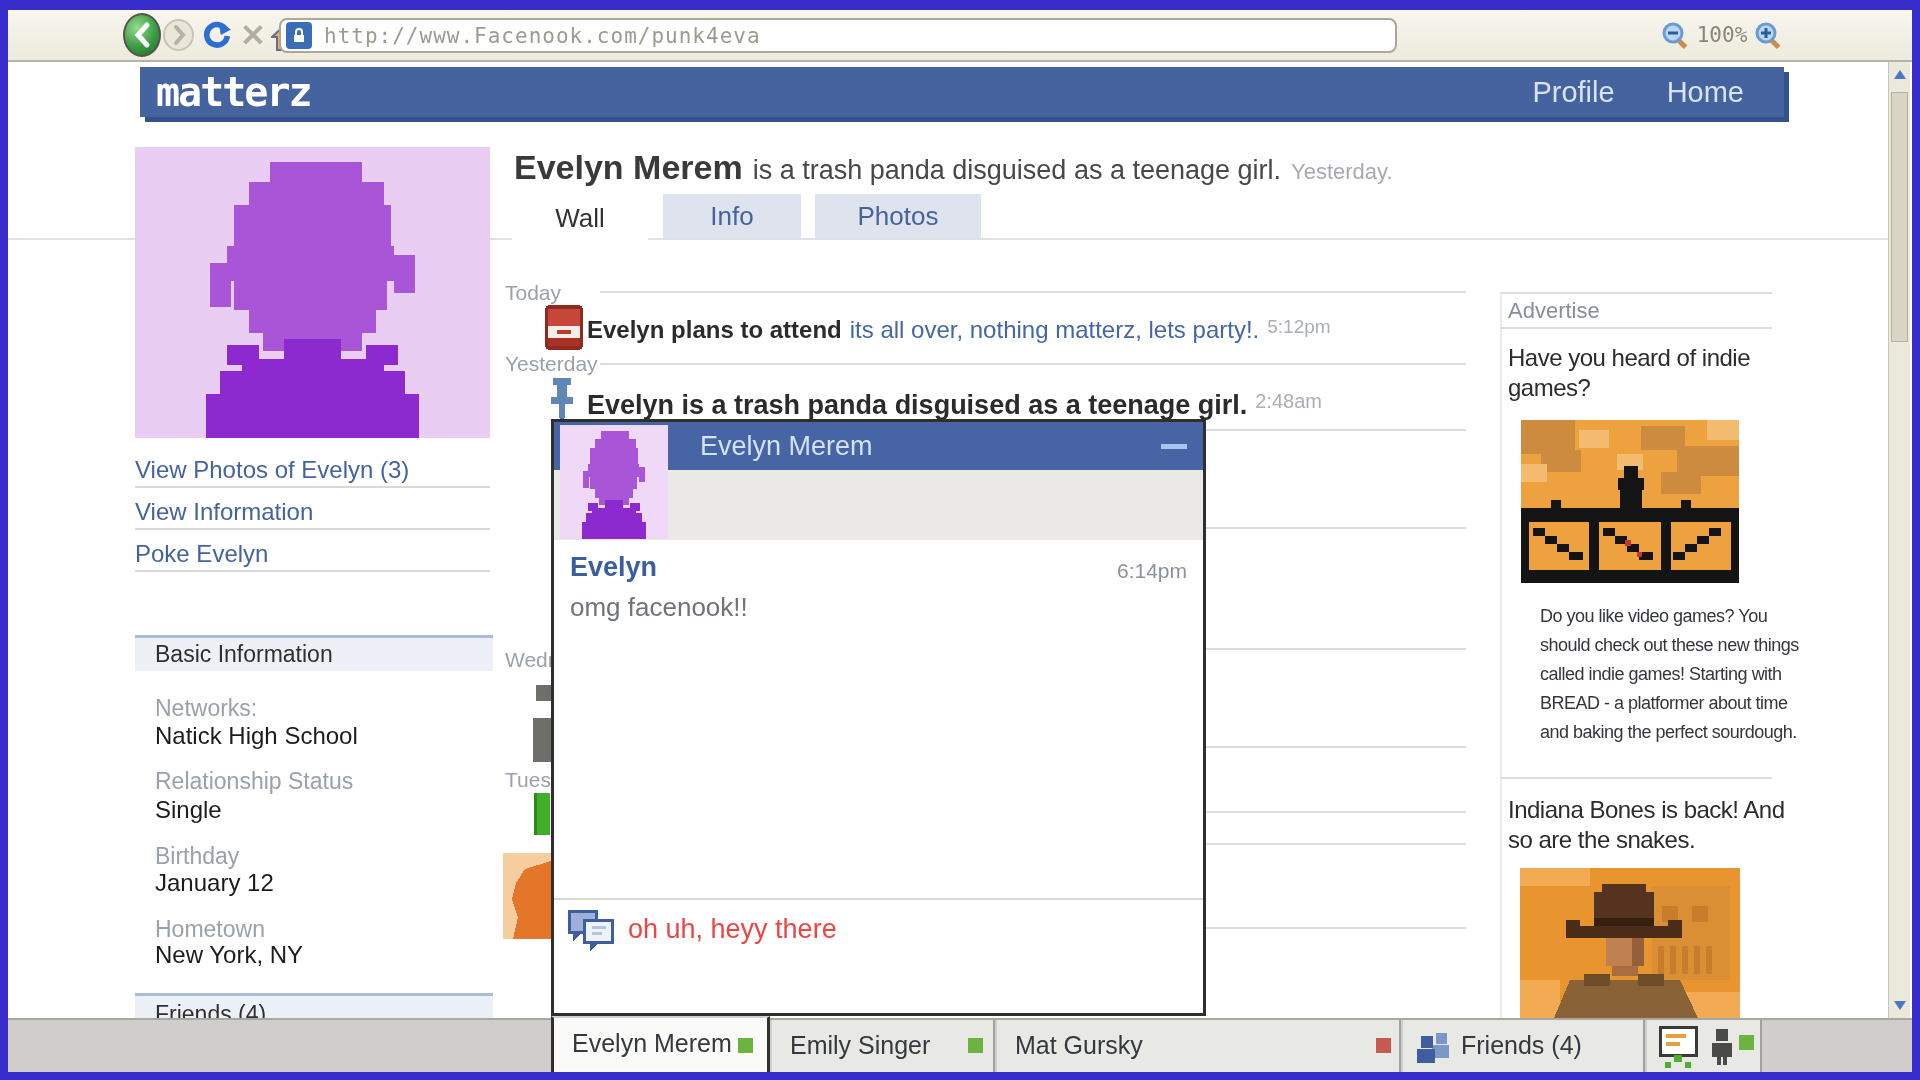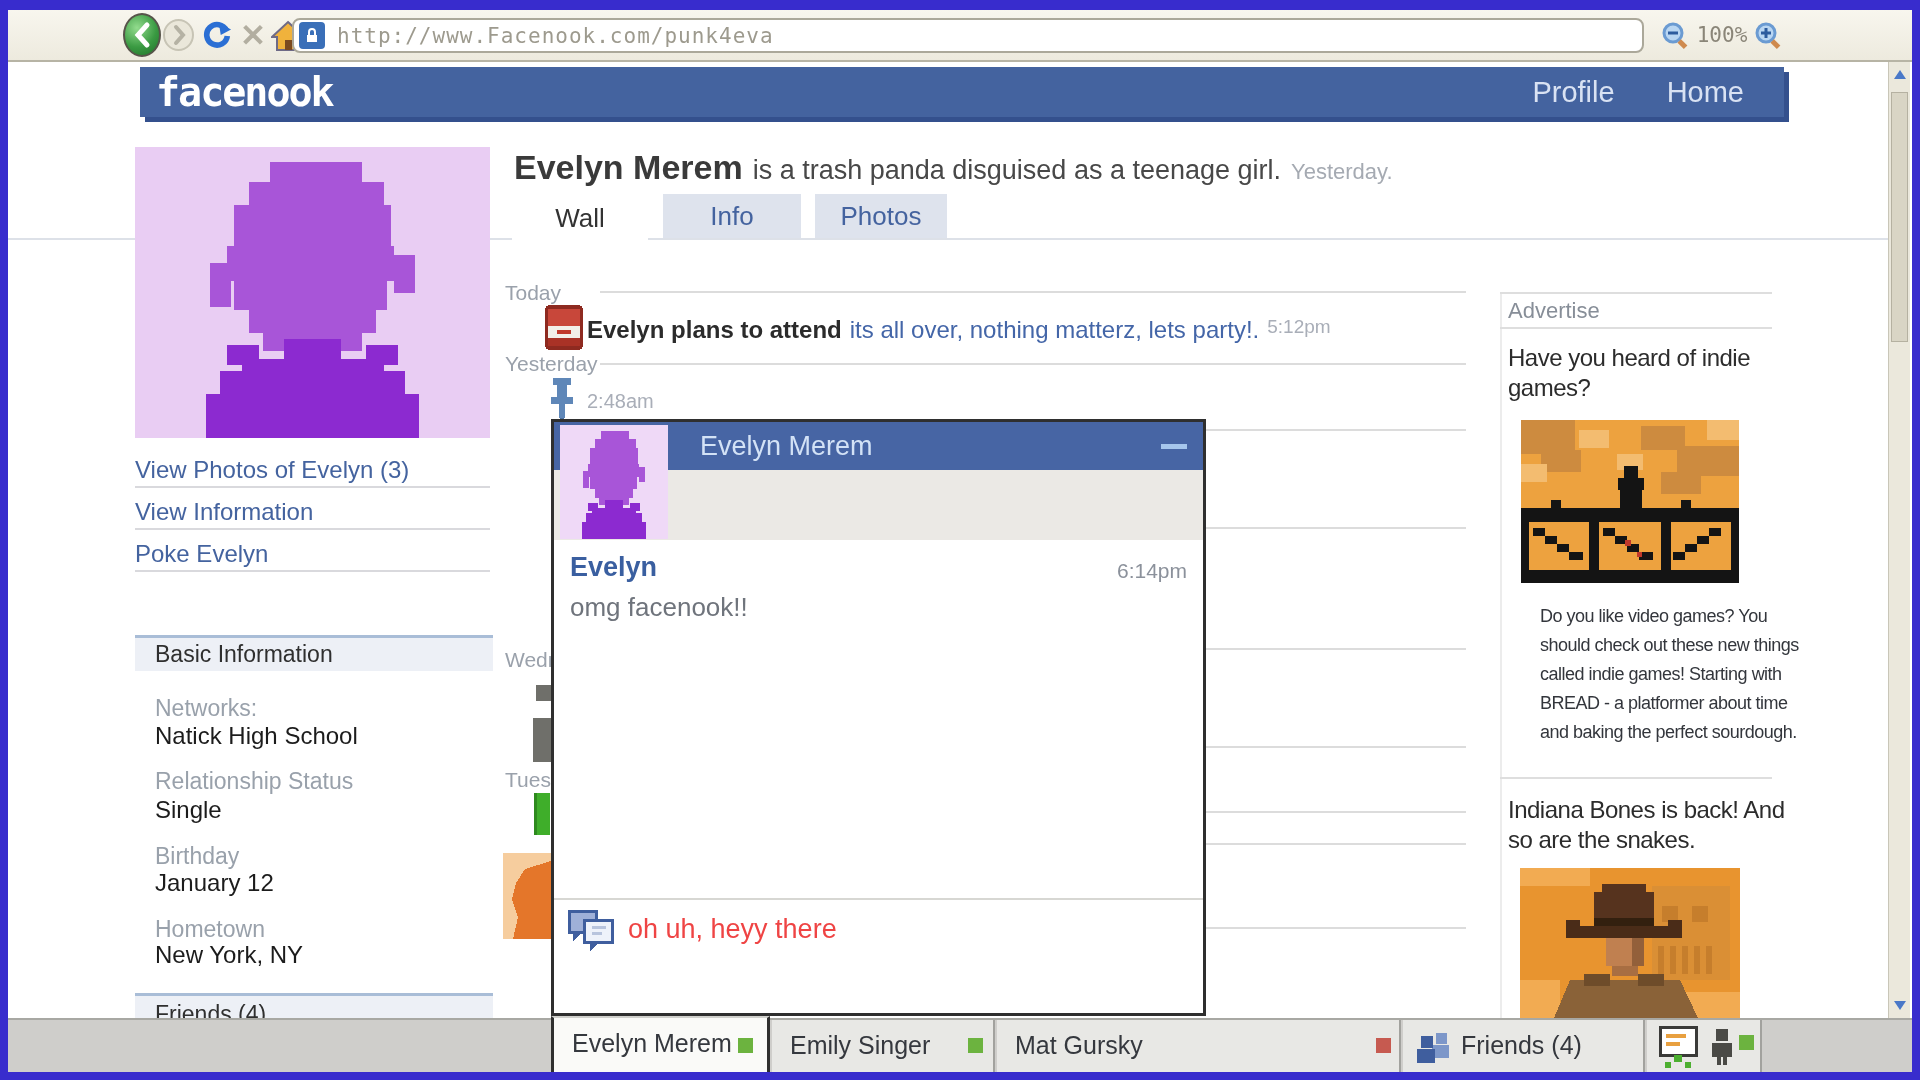--- a/index.html
+++ b/index.html
@@ -12,21 +12,21 @@
   .toolbar { position:absolute; left:0; top:0; width:1904px; height:52px;
              background:linear-gradient(#f8f6ee,#edeade); border-bottom:2px solid #b7b4a5; }
   .nav-btn { position:absolute; display:flex; align-items:center; justify-content:center; }
   .back-btn { left:115px; top:3px; width:38px; height:44px; border-radius:50%;
               background:radial-gradient(circle at 35% 32%, #93dc8e, #3a9a42 55%, #1f6f29);
               border:2px solid #57544a; }
   .fwd-btn { left:155px; top:9px; width:31px; height:32px; border-radius:50%;
              background:#eae7da; border:2px solid #c7c4b5; color:#b9b6a8;
              font-size:26px; font-weight:bold; }
   .stop-x { color:#b2aea0; font-size:31px; font-weight:bold; }
-  .urlbar { position:absolute; left:284px; top:8px; width:1352px; height:35px; background:#fff;
+  .urlbar { position:absolute; left:271px; top:8px; width:1118px; height:35px; background:#fff;
             border:2px solid #aba89a; border-radius:8px; display:flex; align-items:center; }
   .lockbadge { width:26px; height:27px; background:#3a6fb8; border-radius:4px; margin-left:5px;
                display:flex; align-items:center; justify-content:center; flex:0 0 auto; }
   .urltext { font-family:"DejaVu Sans Mono", monospace; font-size:21px; color:#9d9a8e;
              margin-left:12px; letter-spacing:1px; white-space:nowrap; }
   .zoompct { position:absolute; left:1686px; top:13px; width:56px; text-align:center;
              font-family:"DejaVu Sans Mono", monospace; font-size:21px; color:#8a8578; }
 
   
   .masthead { position:absolute; left:132px; top:57px; width:1644px; height:50px; background:#44639f;
@@ -156,31 +156,31 @@
       <svg width="30" height="30" viewBox="0 0 30 30">
         <circle cx="13" cy="12" r="9" fill="#b9d6f2" stroke="#6b9bd2" stroke-width="3"></circle>
         <rect x="8" y="10.5" width="10" height="3" fill="#2d5c9e"></rect>
         <rect x="11.5" y="7" width="3" height="10" fill="#2d5c9e"></rect>
         <rect x="19" y="19" width="9" height="5" fill="#cf8a4e" transform="rotate(45 21 21)"></rect>
       </svg>
     </div>
   </div>
 
   <div class="masthead">
-    <span class="logo">facenook</span>
+    <span class="logo">matterz</span>
     <div class="mast-nav">
       <span class="mast-link">Profile</span>
       <span class="mast-link">Home</span>
     </div>
   </div>
 
   <div class="page-underline"></div>
   <div class="tab tab-active" style="left:504px; width:136px;">Wall</div>
   <div class="tab tab-idle" style="left:655px; width:138px;">Info</div>
-  <div class="tab tab-idle" style="left:807px; width:132px;">Photos</div>
+  <div class="tab tab-idle" style="left:807px; width:166px;">Photos</div>
 
   <div class="abs" style="left:506px; top:138px; display:flex; align-items:baseline; gap:10px; white-space:nowrap;">
     <span style="font-size:34px; font-weight:bold; color:#3a3a3a;">Evelyn Merem</span>
     <span style="font-size:27px; color:#484848;">is a trash panda disguised as a teenage girl.</span>
     <span style="font-size:22px; color:#a5aab2;">Yesterday.</span>
   </div>
 
   <div class="profile-pic">
     <svg width="100%" height="100%" viewBox="0 0 100 100" preserveAspectRatio="none" shape-rendering="crispEdges">
       <g fill="#a855d8">
@@ -247,20 +247,21 @@
   <div class="abs" style="left:539px; top:368px;">
     <svg width="30" height="46" viewBox="0 0 30 46" shape-rendering="crispEdges">
       <rect x="6" y="0" width="18" height="7" fill="#5f87b8"></rect>
       <rect x="10" y="7" width="10" height="12" fill="#5f87b8"></rect>
       <rect x="4" y="19" width="22" height="7" fill="#5f87b8"></rect>
       <rect x="12" y="26" width="6" height="14" fill="#5f87b8"></rect>
       <rect x="13" y="40" width="4" height="6" fill="#4a6f9e"></rect>
     </svg>
   </div>
   <div class="post-row" style="top:380px;">
+    <span class="post-bold" style="font-size:27px;">Evelyn is a trash panda disguised as a teenage girl.</span>
     <span class="post-time" style="font-size:20px;">2:48am</span>
   </div>
 
   <div class="sec-label" style="top:638px;">Wednesday</div>
   <div class="abs" style="left:528px; top:675px; width:16px; height:16px; background:#6f6f6a;"></div>
   <div class="abs" style="left:525px; top:708px; width:19px; height:44px; background:#6f6f6a;"></div>
   <div class="sec-label" style="top:758px;">Tuesday</div>
   <div class="abs" style="left:526px; top:783px; width:16px; height:42px; background:#3fae2a; border-left:3px solid #2e8a1e;"></div>
   <div class="abs" style="left:495px; top:843px; width:48px; height:86px; background:#f6cd9e;">
     <svg width="100%" height="100%" viewBox="0 0 48 86" preserveAspectRatio="none" shape-rendering="crispEdges">

